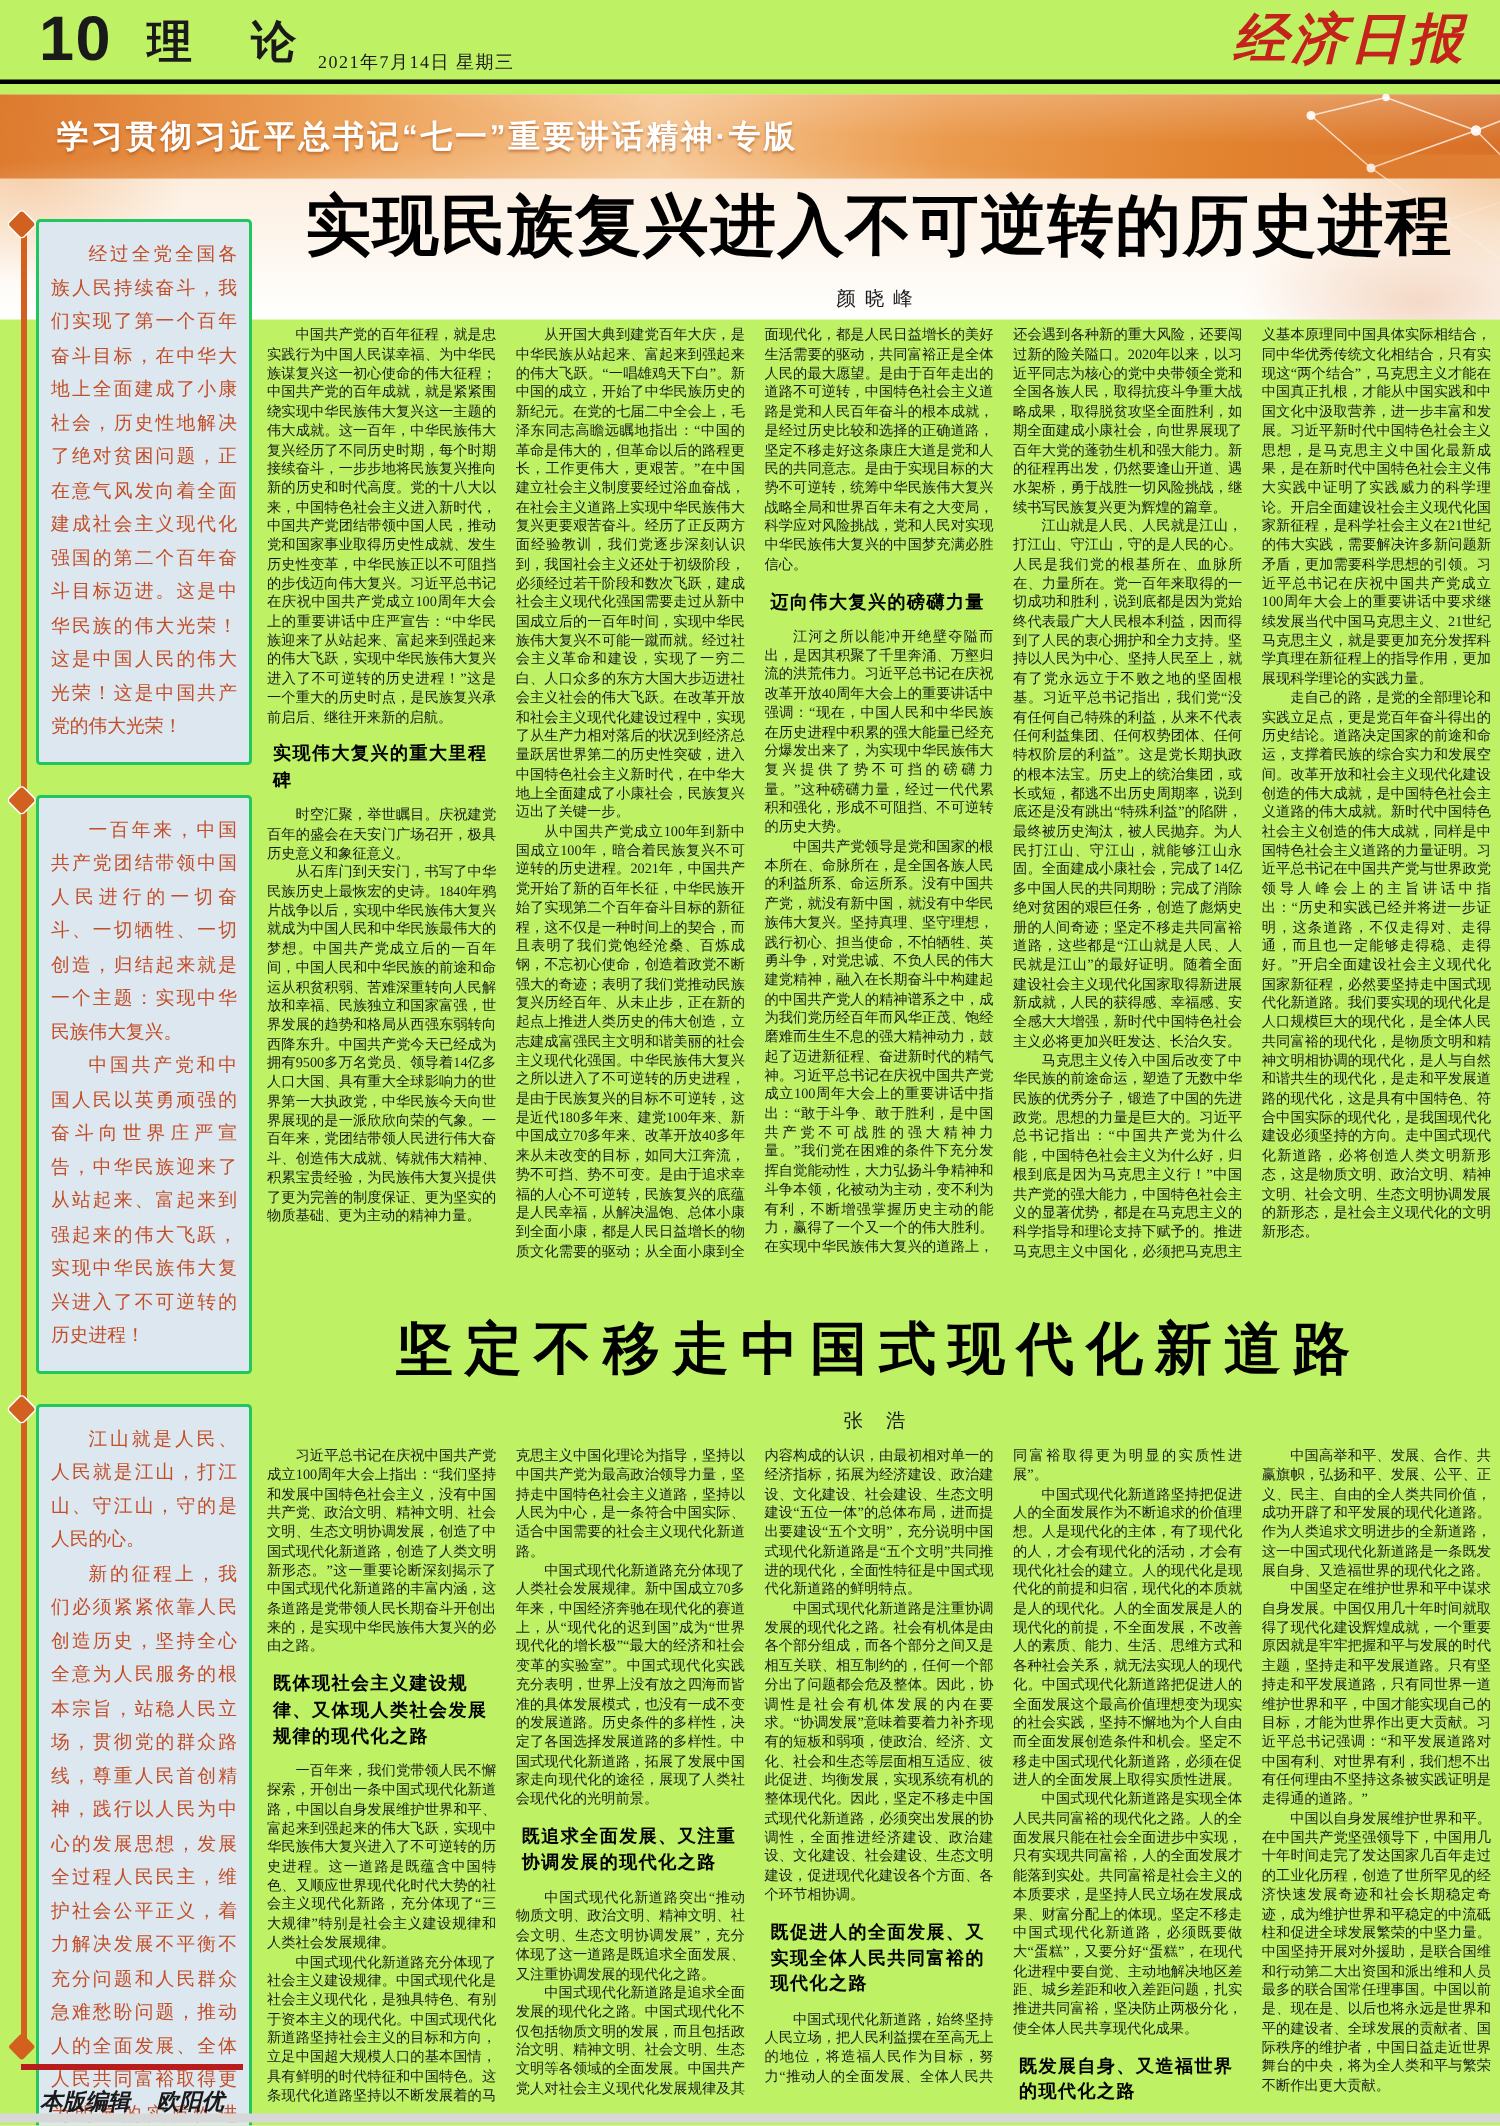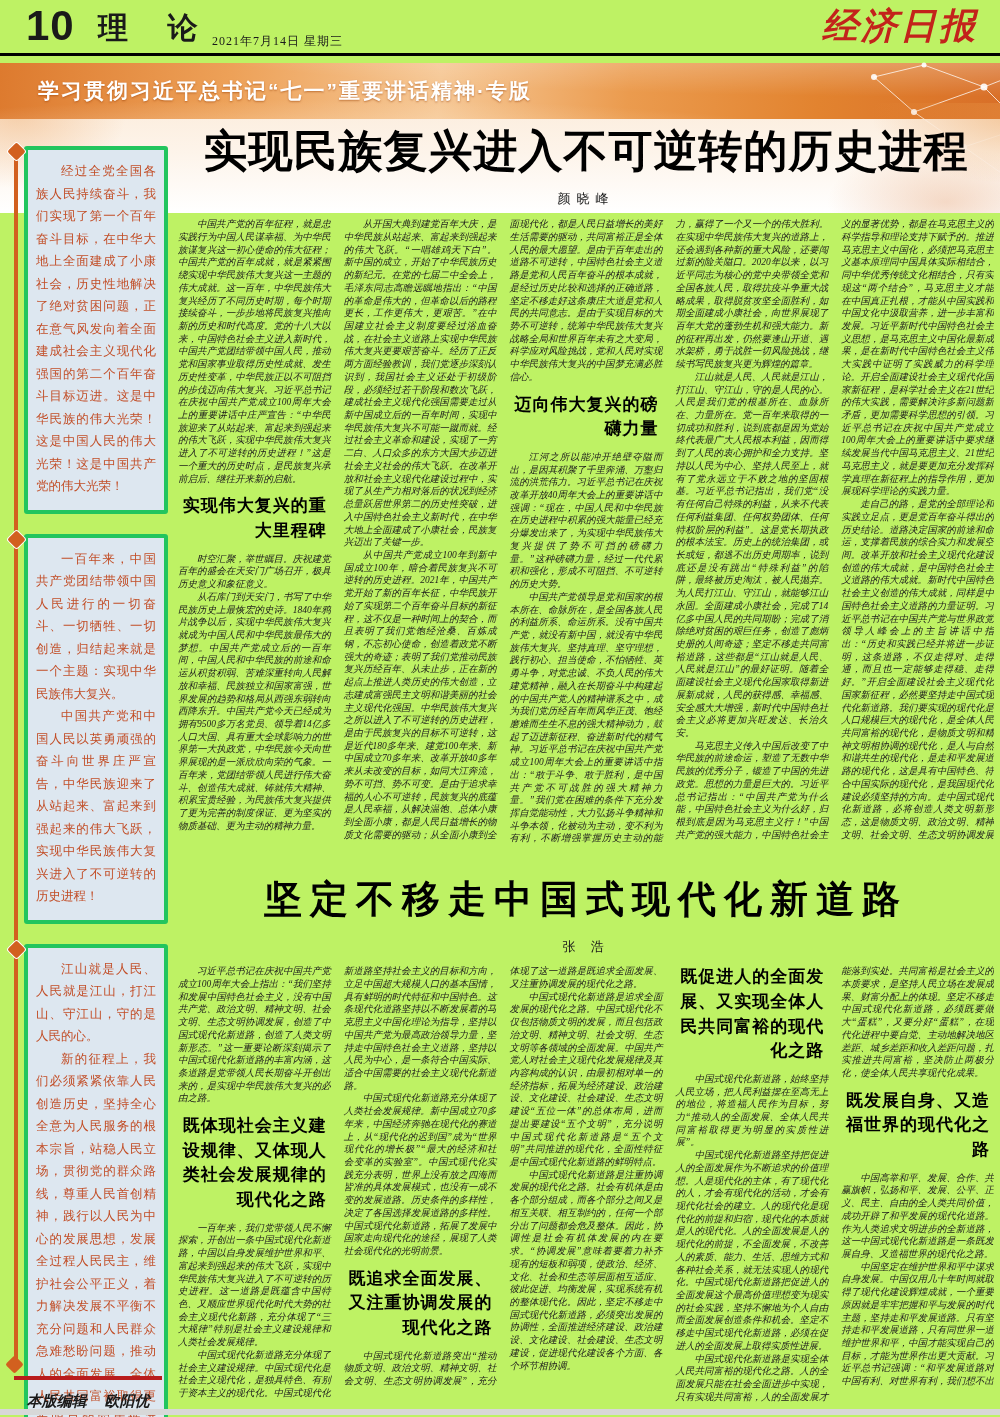--- a/index.html
+++ b/index.html
@@ -27,43 +27,43 @@
         background:radial-gradient(130% 200% at 88% -60%,rgba(255,255,255,.5),rgba(255,255,255,0) 60%),
                    radial-gradient(90% 160% at 30% 160%,rgba(255,236,210,.55),rgba(255,236,210,0) 60%),
                    linear-gradient(95deg,#dd7a2e 0%,#eda158 22%,#f6c896 42%,#eb9b4e 60%,#e2832f 78%,#d66a26 100%);}
   .banner-title{position:absolute;left:38px;top:14px;font-family:"Liberation Sans",sans-serif;
         font-weight:900;font-size:21px;color:#fff;letter-spacing:2px;text-shadow:0 1px 2px rgba(150,60,0,.55);}
   .net-svg{position:absolute;right:4px;top:-6px;}
 
   
   .sidebar{position:absolute;left:10px;top:146px;width:158px;}
   .side-rail{position:absolute;left:4px;top:6px;width:4px;height:1216px;background:#d2601f;}
-  .quote-box{position:relative;margin:0 0 20px 14px;background:#dde7f0;border:4px solid #22c55e;
+  .quote-box{position:relative;margin:0 0 20px 14px;background:#dde7f0;border:2px solid #22c55e;
              border-radius:3px;padding:10px 8px 12px;color:#c24e27;font-size:12.5px;line-height:1.8;
              text-align:justify;}
   .quote-box p{margin:0;text-indent:2em;}
   .diamond{position:absolute;left:-18px;top:-5px;width:13px;height:13px;background:#d2601f;
            transform:rotate(45deg);border-radius:2px;box-shadow:0 0 0 1px #fff;}
   .rail-end{position:absolute;left:-2px;top:1212px;width:13px;height:13px;background:#d2601f;
             transform:rotate(45deg);border-radius:2px;}
   .editor-block{position:absolute;left:14px;top:1376px;width:148px;border-top:4px solid #b91c1c;
                 padding-top:12px;text-align:center;font-size:15px;font-style:italic;font-weight:700;}
   .editor-block span{margin:0 7px;}
 
   
   .main{position:absolute;left:178px;top:122px;width:816px;}
   .a1-title{margin:4px 0 0;text-align:center;font-family:"Liberation Sans",sans-serif;font-weight:900;
             font-size:44px;line-height:1.12;letter-spacing:1px;color:#000;}
   .byline{text-align:center;font-size:13px;margin:15px 0 10px;letter-spacing:6px;}
   .colbody{column-count:5;column-gap:13px;font-size:9.5px;line-height:1.34;text-align:justify;
            overflow:hidden;}
   .a1-body{height:628px;}
   .a2-body{height:446px;}
-  .colbody p{margin:0;text-indent:2em;font-style:italic;}
-  .subhead{font-family:"Liberation Sans",sans-serif;font-size:17px;font-weight:700;text-align:right;
+  .colbody p{margin:0;text-indent:2em;}
+  .subhead{font-family:"Liberation Sans",sans-serif;font-size:12px;font-weight:700;text-align:left;
            margin:9px 4px;line-height:1.45;letter-spacing:1px;break-inside:avoid;color:#000;}
   .a2-title{margin:28px 0 0;text-align:center;font-weight:900;font-size:38px;letter-spacing:8px;color:#000;}
   .a2-byline{margin:13px 0 9px;}
 
   .bottom-bar{position:absolute;left:0;bottom:2px;width:100%;height:6px;background:#d8d8d8;}
 </style>
 </head>
 <body>
 
 <div class="page">

